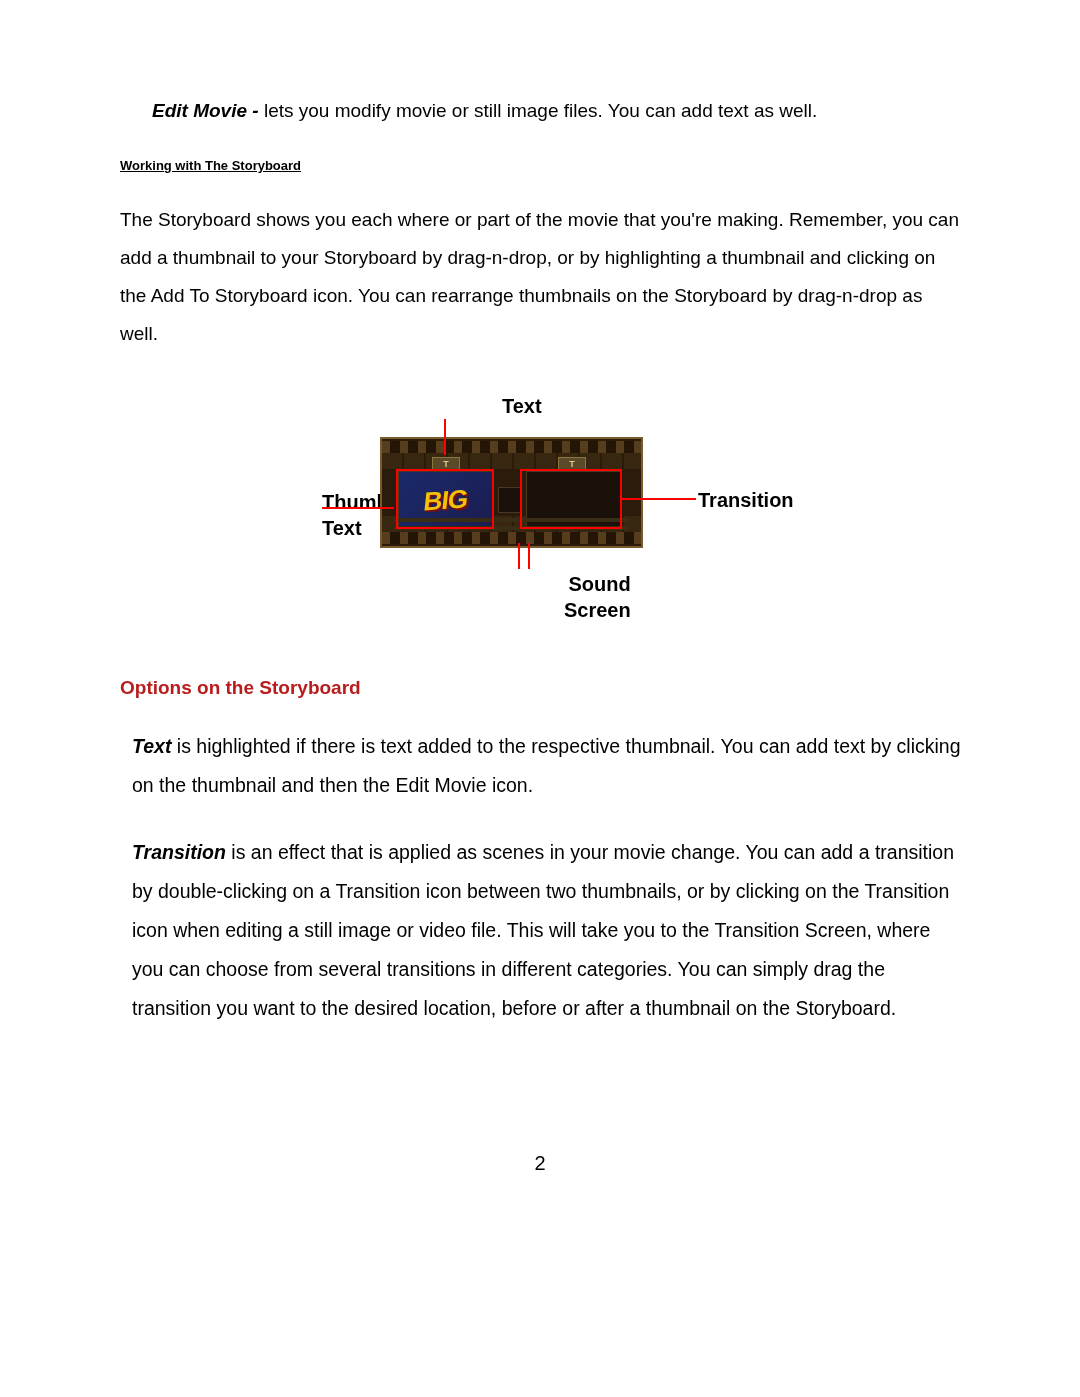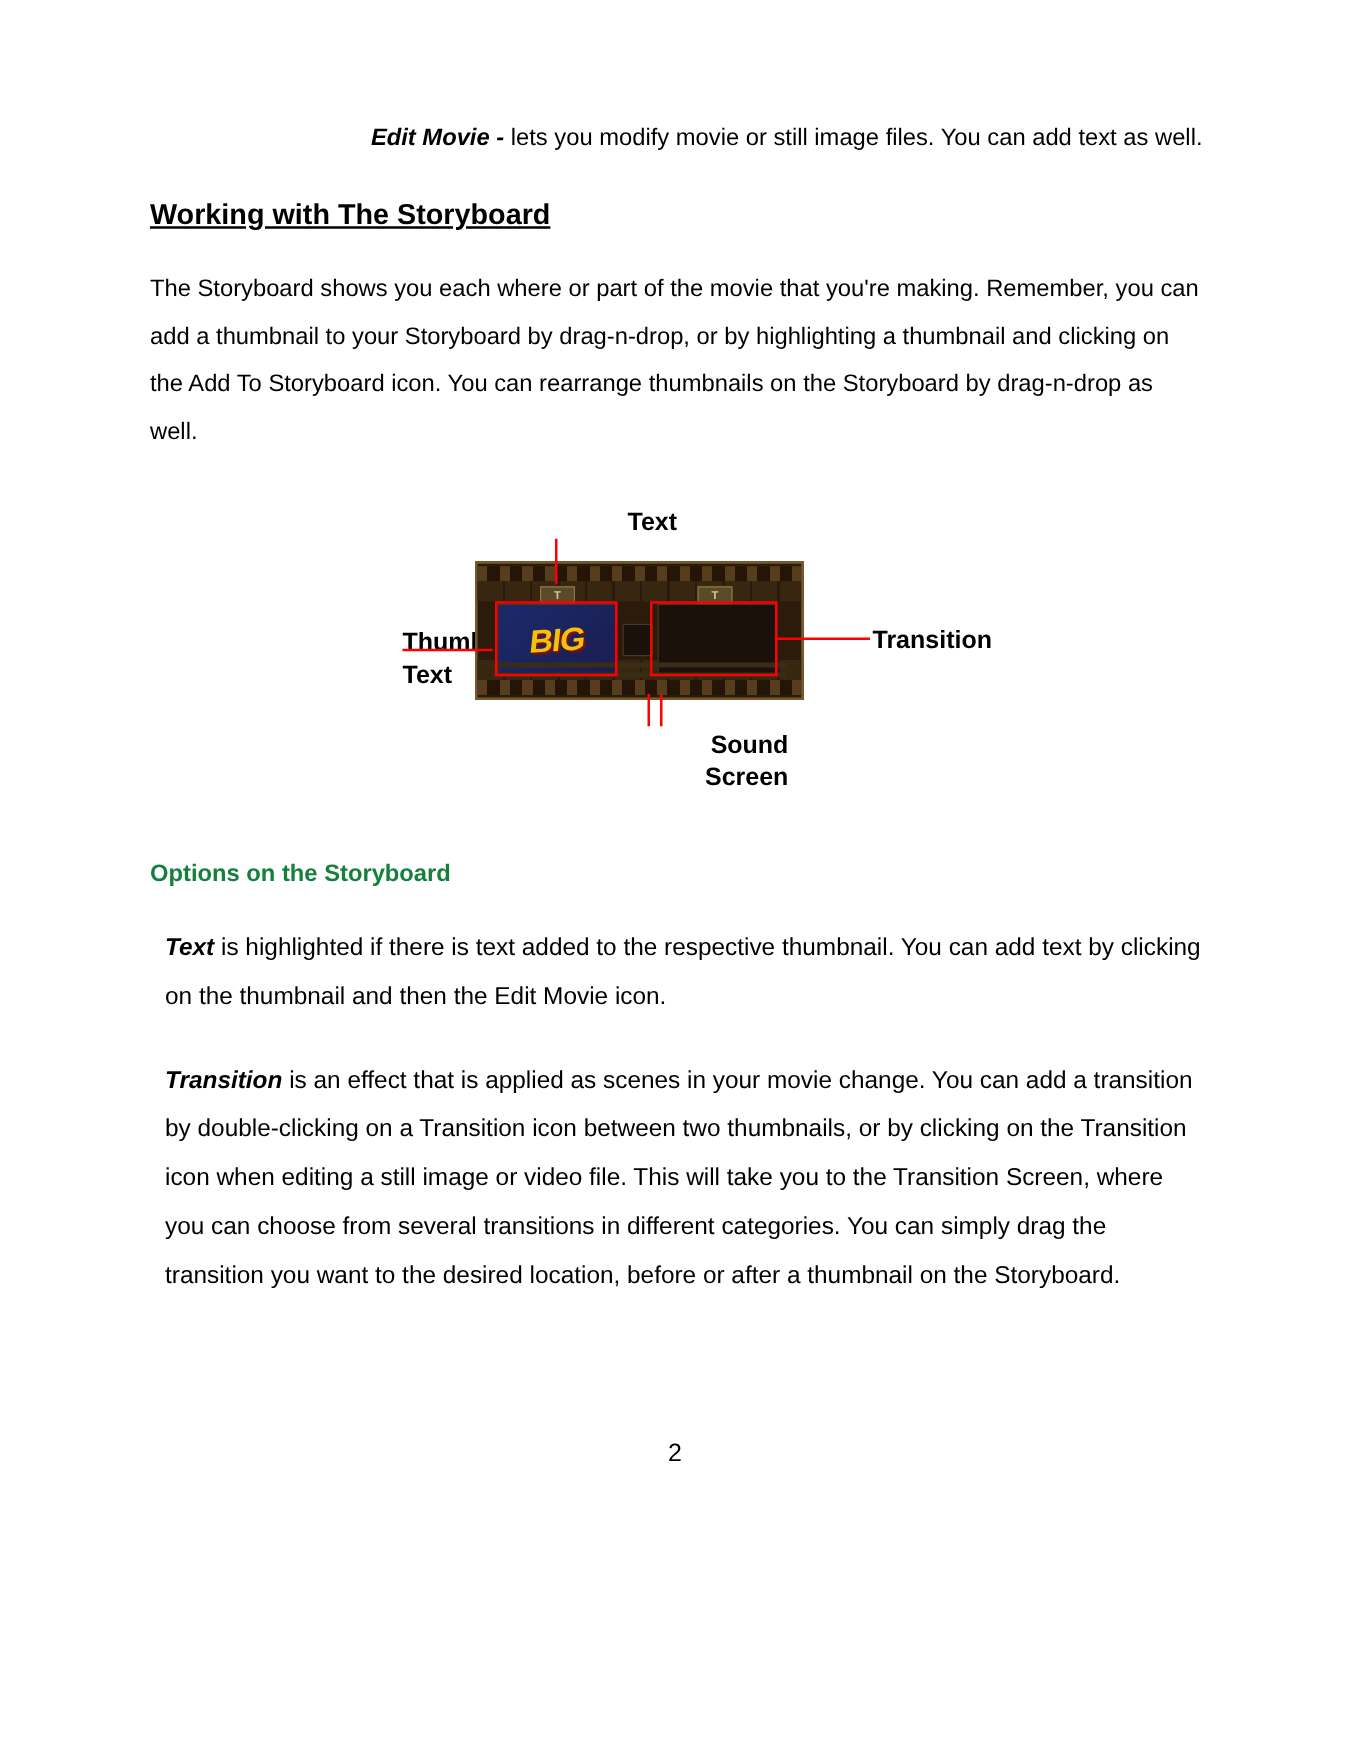--- a/index.html
+++ b/index.html
@@ -14,35 +14,34 @@
     height: 1397px;
     position: relative;
     box-sizing: border-box;
     padding: 92px 118px 0 120px;
   }
   .intro-line {
     font-size: 19px;
     line-height: 2;
     margin-left: 32px;
     margin-bottom: 28px;
-    text-align: right;
   }
   .intro-line .bi { font-weight: bold; font-style: italic; }
   .h1 {
-    font-size: 23px;
+    font-size: 13px;
     font-weight: bold;
     text-decoration: underline;
     margin-bottom: 28px;
   }
   .para {
     font-size: 19px;
     line-height: 2;
   }
   .red-heading {
-    color: #15803d;
+    color: #b91c1c;
     font-weight: bold;
     font-size: 19px;
     margin-top: 24px;
     margin-bottom: 28px;
   }
   .option-block {
     margin-left: 12px;
     font-size: 19.5px;
     line-height: 2;
     margin-bottom: 28px;

